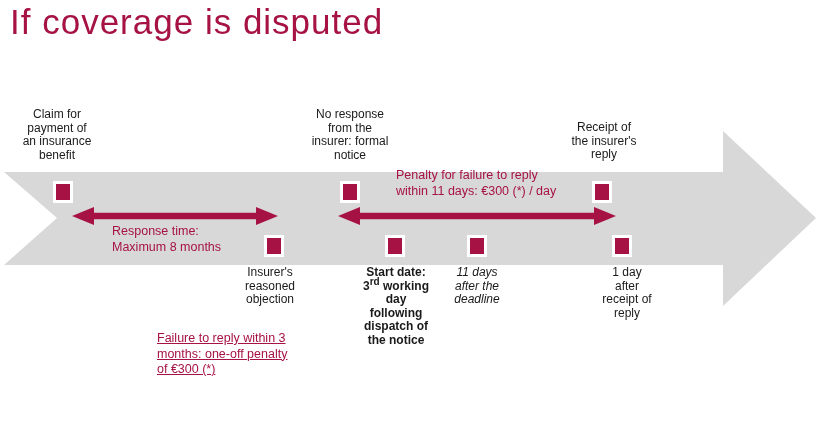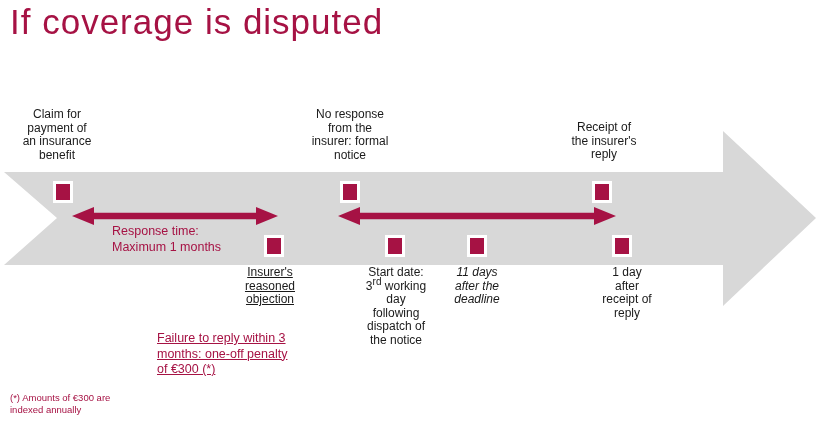--- a/index.html
+++ b/index.html
@@ -92,39 +92,39 @@
 insurer: formal
 notice</div>
   <div class="lbl" style="left:2px;   top:108px; width:110px;">Claim for
 payment of
 an insurance
 benefit</div>
   <div class="lbl" style="left:544px; top:121px; width:120px;">Receipt of
 the insurer's
 reply</div>
 
-  <div class="lbl" style="left:215px; top:266px; width:110px;text-decoration:underline;">Insurer's
+  <div class="lbl" style="left:215px; top:266px; width:110px;">Insurer's
 reasoned
 objection</div>
-  <div class="lbl" style="left:341px; top:266px; width:110px;"><span>Start date:
+  <div class="lbl" style="left:341px; top:266px; width:110px;font-weight:bold;"><span>Start date:
 3</span><sup>rd</sup><span> working
 day
 following
 dispatch of
 the notice</span></div>
   <div class="lbl" style="left:427px; top:266px; width:100px;font-style:italic;">11 days
 after the
 deadline</div>
   <div class="lbl" style="left:577px; top:266px; width:100px;text-align:center;">1 day
 after
 receipt of
 reply</div>
 
   <div class="mag" style="left:112px; top:224px;">Response time:
-Maximum 1 months</div>
+Maximum 8 months</div>
+  <div class="mag" style="left:396px; top:168px;">Penalty for failure to reply
+within 11 days: €300 (*) / day</div>
   <div class="mag" style="left:157px; top:331px;text-decoration:underline;">Failure to reply within 3
 months: one-off penalty
 of €300 (*)</div>
 
-  <div class="footnote" style="left:10px; top:392px;">(*) Amounts of €300 are
-indexed annually</div>
 
 </div>
 
 </body></html>

